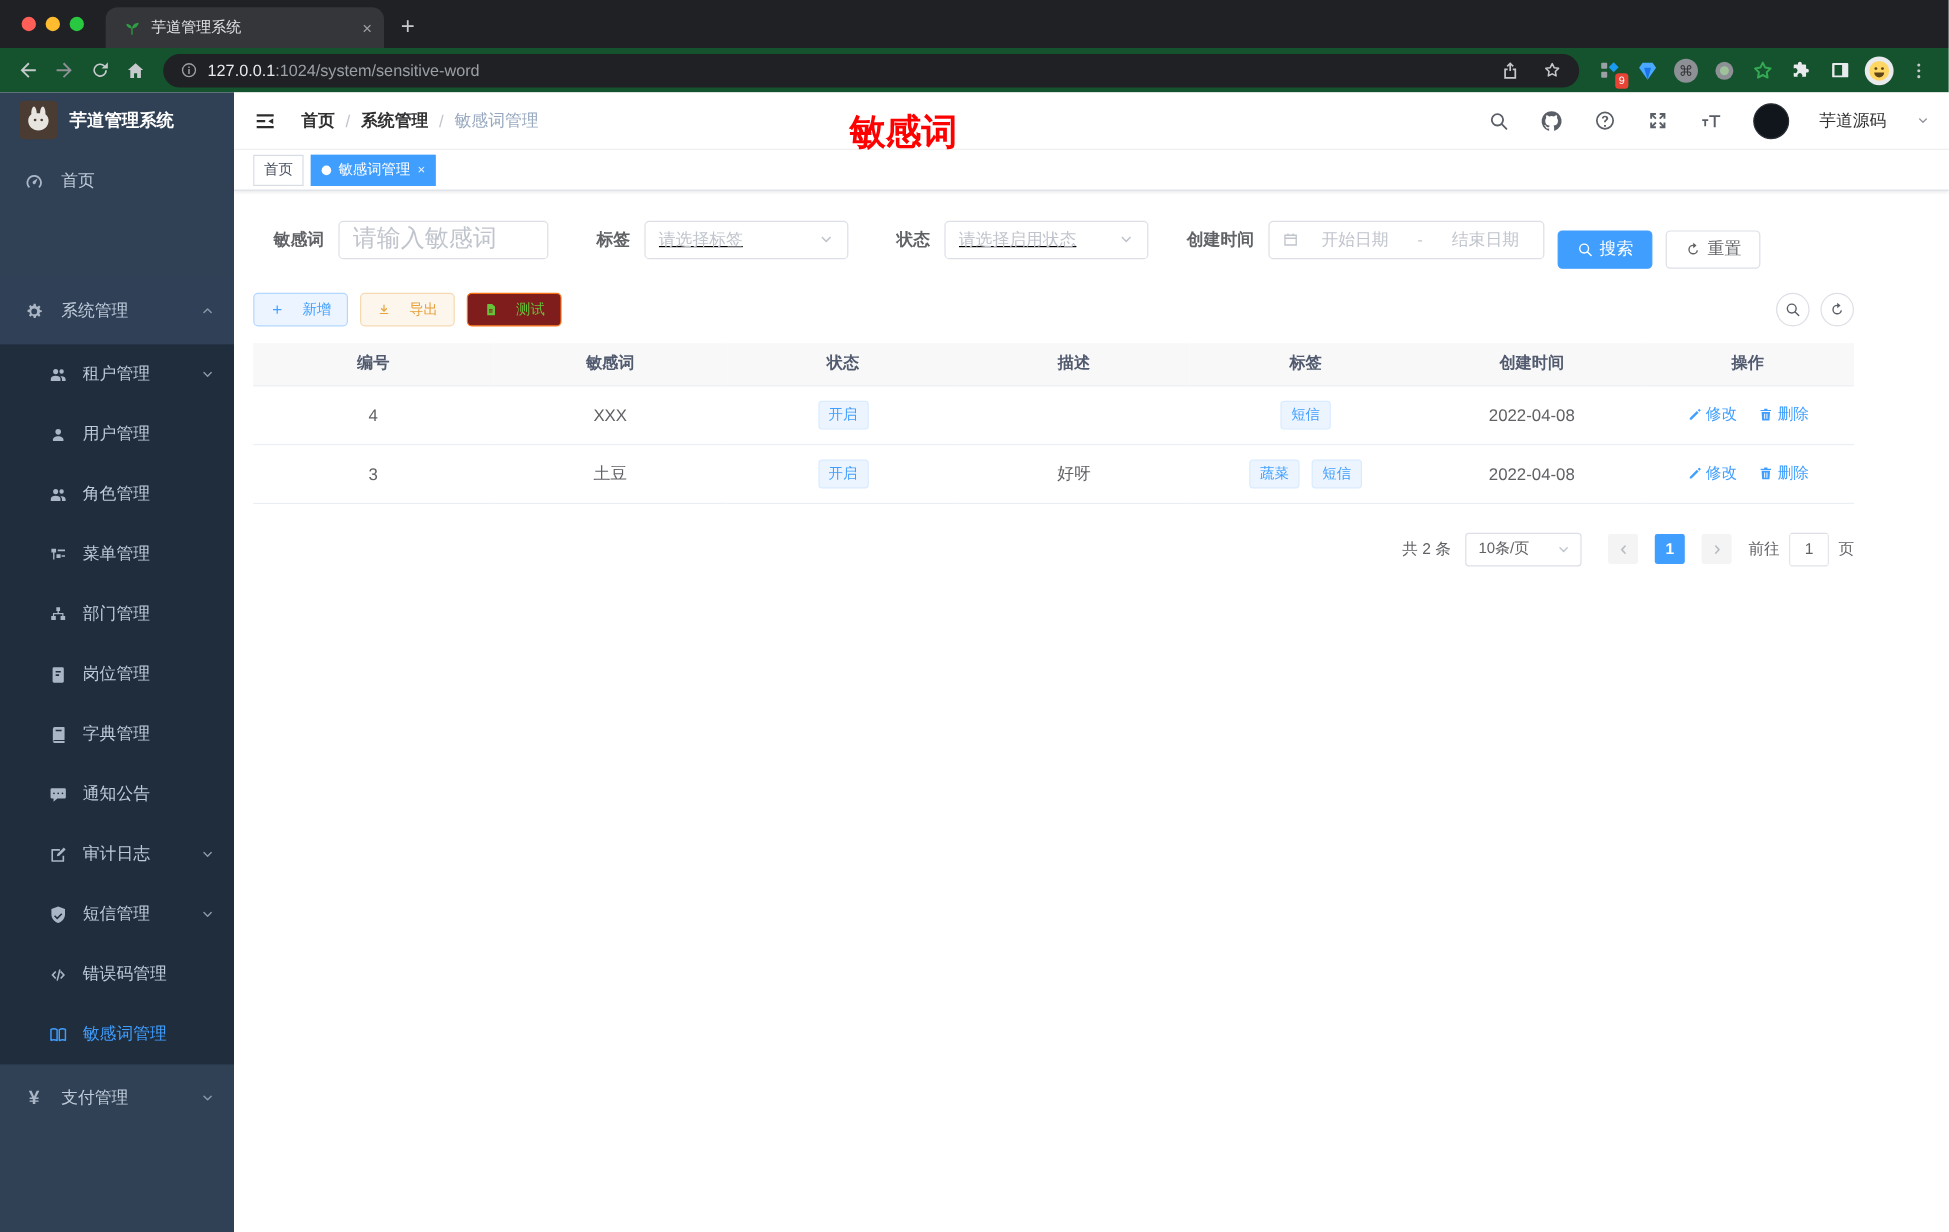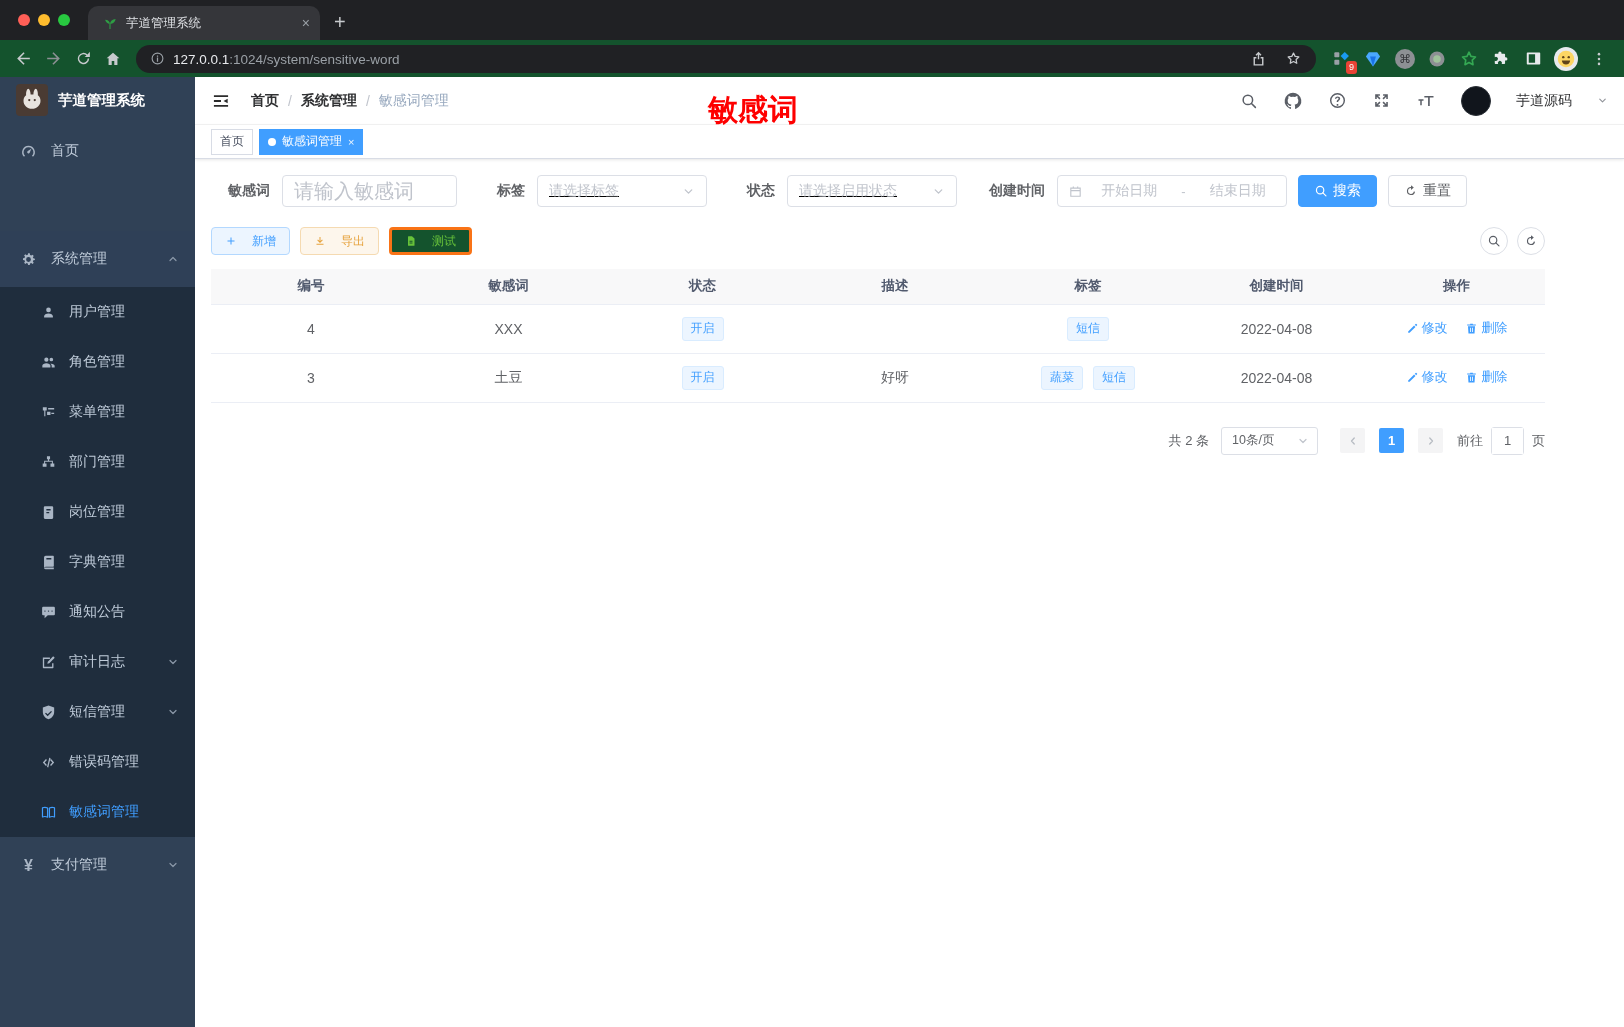--- a/index.html
+++ b/index.html
@@ -71,27 +71,27 @@
   .f-label { font-weight:700; color:#606266; margin-right:12px; white-space:nowrap; }
   .el-input { height:32px; border:1px solid #dcdfe6; border-radius:4px; background:#fff; display:flex; align-items:center; padding:0 11px; }
   .el-input input { border:none; outline:none; width:100%; font-size:20px; color:#606266; font-family:inherit; background:transparent; }
   .el-input input::placeholder { color:#c0c4cc; }
   .placeholder { color:#c0c4cc; font-size:14px; flex:1; white-space:nowrap; overflow:hidden; }
   .w175 { width:175px; } .w170 { width:170px;text-decoration:underline; }
   .gap40 { margin-left:40px; }
   .sel-chevron { color:#c0c4cc; margin-left:6px; flex-shrink:0; }
   .daterange { width:230px; height:32px; border:1px solid #dcdfe6; border-radius:4px; display:flex; align-items:center; padding:0 10px; gap:8px; margin-left:12px; }
   .dr-sep { color:#c0c4cc; font-size:13px; padding:0 6px; }
-  .btn { height:32px; border-radius:4px; font-size:14px; display:inline-flex; align-items:center; justify-content:center; gap:5px; cursor:pointer; border:1px solid #dcdfe6; background:#fff; color:#606266; padding:4px 15px; white-space:nowrap; }
+  .btn { height:32px; border-radius:4px; font-size:14px; display:inline-flex; align-items:center; justify-content:center; gap:5px; cursor:pointer; border:1px solid #dcdfe6; background:#fff; color:#606266; padding:4px 15px; white-space:nowrap;margin-top:17px; }
   .btn-primary { background:#409eff; border-color:#409eff; color:#fff; }
   .action-row { margin-top:20px; display:flex; align-items:center; width:1334px; }
   .btn-mini { height:28px; font-size:12px; padding:0 13px; border-radius:4px; display:inline-flex; align-items:center; gap:15px; cursor:pointer; margin-right:10px; }
   .btn-add { color:#409eff; background:#ecf5ff; border:1px solid #b3d8ff; }
   .btn-export { color:#e6a23c; background:#fdf6ec; border:1px solid #f5dab1; }
-  .btn-test { color:#67c23a; background:#14532d; border:3px solid #f97316; }
+  .btn-test { color:#67c23a; background:#7f1d1d; border:1px solid #f97316; }
   .tool-circles { margin-left:auto; display:flex; gap:9px; }
   .circle-btn { width:28px; height:28px; border-radius:50%; border:1px solid #dcdfe6; background:#fff; color:#5a5e66; display:flex; align-items:center; justify-content:center; cursor:pointer; }
 
   
   table.grid { margin-top:14px; width:1334px; border-collapse:collapse; table-layout:fixed; font-size:14px; color:#606266; }
   table.grid th { background:#f8f8f9; height:35px; font-weight:700; color:#515a6e; font-size:13.5px; border-bottom:1px solid #ebeef5; text-align:center; }
   table.grid td { height:49px; border-bottom:1px solid #ebeef5; text-align:center; }
   .el-tag { display:inline-flex; align-items:center; height:24px; padding:0 8px; background:#ecf5ff; border:1px solid #d9ecff; color:#409eff; border-radius:3px; font-size:12px; margin:0 3px; }
   .op-link { color:#409eff; font-size:13px; display:inline-flex; align-items:center; gap:3px; margin:0 7px; cursor:pointer; }
 
@@ -397,20 +397,29 @@
       <svg class="mi-icon">
           <use href="#i-gear"></use>
         </svg>
       <span class="mi-label">系统管理</span>
       <svg class="mi-chevron">
           <use href="#i-chev-up"></use>
         </svg>
     </div>
 
     <div class="submenu">
+      <div class="menu-item">
+        <svg class="mi-icon">
+            <use href="#i-users"></use>
+          </svg>
+        <span class="mi-label">租户管理</span>
+        <svg class="mi-chevron">
+            <use href="#i-chev-down"></use>
+          </svg>
+      </div>
       <div class="menu-item">
         <svg class="mi-icon">
             <use href="#i-user"></use>
           </svg>
         <span class="mi-label">用户管理</span>
       </div>
       <div class="menu-item">
         <svg class="mi-icon">
             <use href="#i-users"></use>
           </svg>

